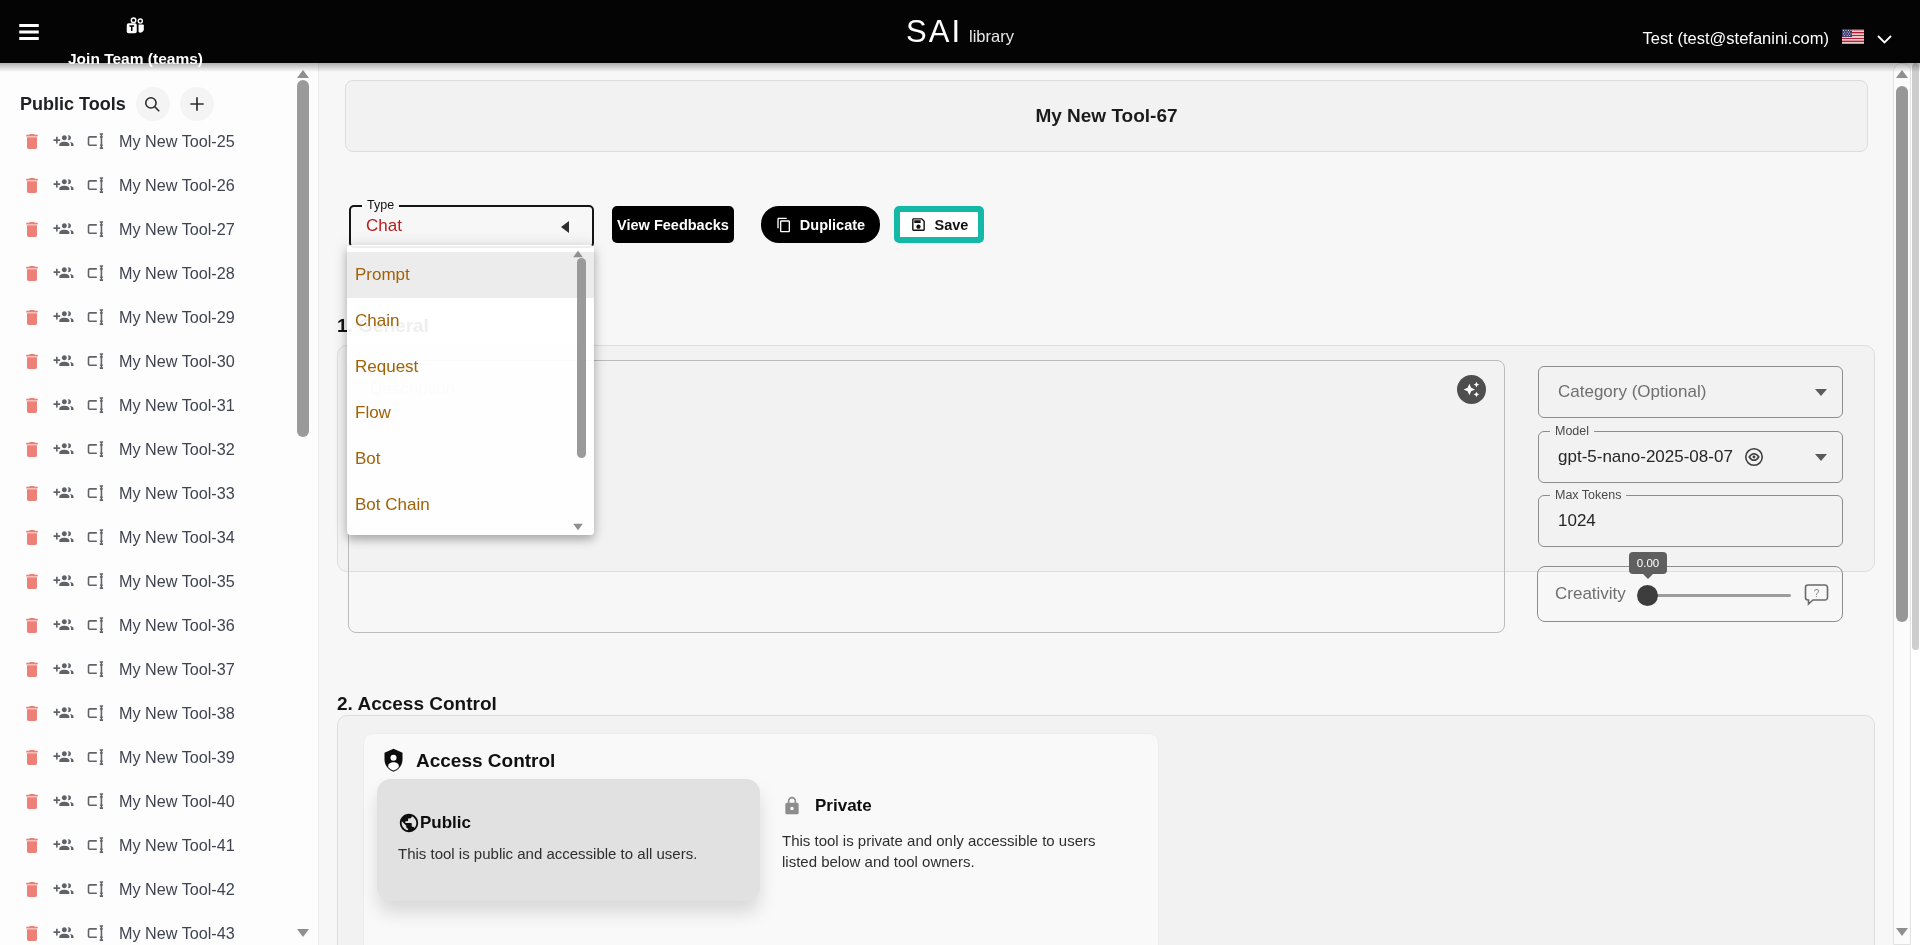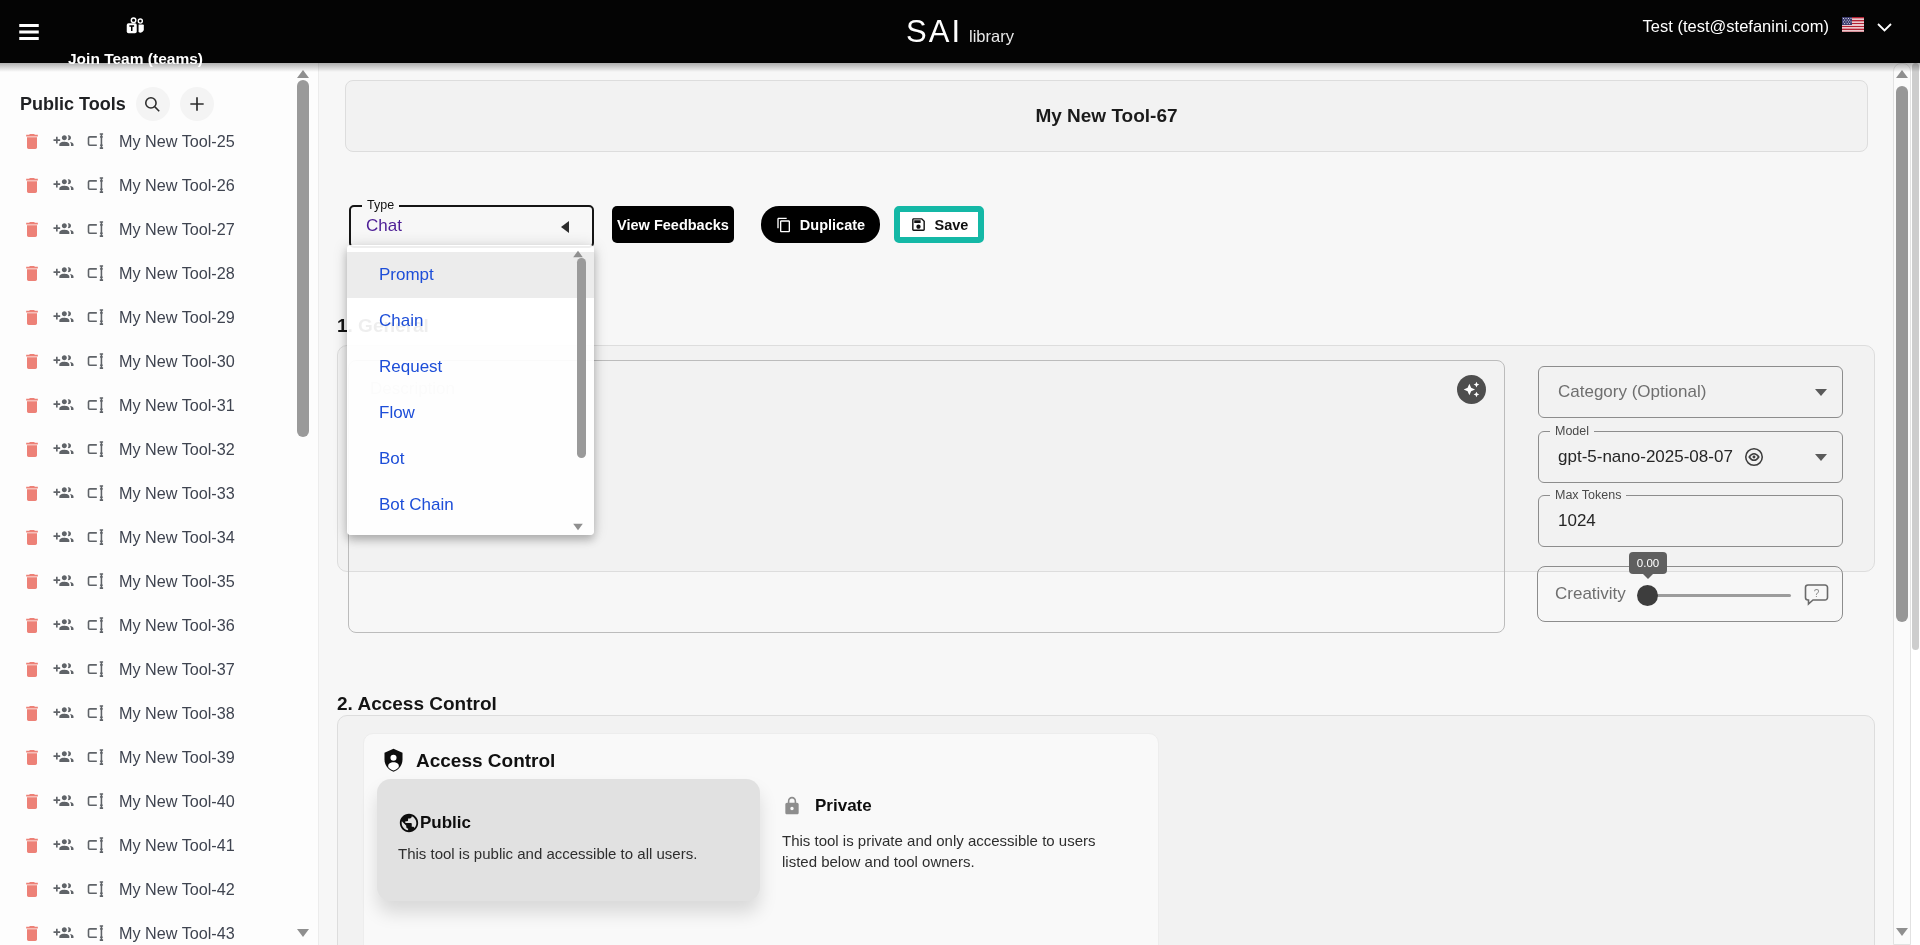--- a/index.html
+++ b/index.html
@@ -10,21 +10,21 @@
   
   #appbar { position:absolute; left:0; top:0; width:1920px; height:63px; background:#040404; z-index:40; }
   #appbar-shadow { position:absolute; left:0; top:63px; width:1920px; height:9px; z-index:35;
                    background:linear-gradient(to bottom, rgba(0,0,0,.30), rgba(0,0,0,0)); }
   .bar-item { position:absolute; display:flex; align-items:center; color:#fff; }
   #hamburger { left:16px; top:19px; width:26px; height:26px; cursor:pointer; }
   #join-team { left:68px; top:16px; height:32px; gap:9px; font-weight:bold; font-size:15.5px; cursor:pointer;flex-direction:column; }
   #logo { left:0; top:0; width:1920px; height:63px; justify-content:center; align-items:baseline; gap:7px; pointer-events:none; }
   #logo .sai { font-size:31px; font-weight:300; letter-spacing:2px; line-height:63px; }
   #logo .lib { font-size:16.5px; font-weight:300; color:#e8e8e8; }
-  #account { right:28px; top:4px; height:45px; gap:13px; cursor:pointer; }
+  #account { right:28px; top:16px; height:45px; gap:13px; cursor:pointer; }
   #account .email { font-size:16.5px; }
 
   
   #sidebar { position:absolute; left:0; top:63px; width:319px; height:882px; background:#fdfdfd;
              border-right:1px solid #ececec; }
   #sidebar-header { position:absolute; left:20px; top:24px; display:flex; align-items:center; gap:10px; }
   #sidebar-title { font-size:18px; font-weight:bold; color:#202124; }
   .icon-btn { width:34px; height:34px; border-radius:50%; display:flex; align-items:center; justify-content:center;
               background:#f4f4f4; cursor:pointer; }
   #tool-list { position:absolute; left:0; top:56px; width:296px; }
@@ -42,21 +42,21 @@
   #main { position:absolute; left:319px; top:63px; width:1574px; height:882px; background:#f7f7f7; }
   .card { position:absolute; border:1px solid #ddd; border-radius:8px; background:#f2f2f2; }
   #title-card { left:26px; top:17px; width:1523px; height:72px; display:flex; align-items:center; justify-content:center; }
   #page-title { font-size:19px; font-weight:bold; color:#1b1b1b; }
 
   
   #type-select { position:absolute; left:30px; top:142px; width:245px; height:43px; border:2px solid #151515;
                  border-radius:5px; cursor:pointer; }
   #type-select .notch { position:absolute; left:11px; top:-9px; padding:0 5px; background:#f7f7f7;
                         font-size:12.5px; color:#111; }
-  #type-select .val { position:absolute; left:15px; top:9px; font-size:17px; color:#4c1d95; }
+  #type-select .val { position:absolute; left:15px; top:9px; font-size:17px; color:#b91c1c; }
   #type-select .caret-left { position:absolute; right:23px; top:14px; width:0; height:0;
        border-top:6px solid transparent; border-bottom:6px solid transparent; border-right:8px solid #2c2c2c; }
   .btn { position:absolute; top:143px; height:37px; border-radius:5px; display:flex; align-items:center;
          justify-content:center; gap:8px; font-weight:bold; font-size:14.5px; cursor:pointer; }
   .btn-dark { background:#000; color:#fff; }
   #btn-feedbacks { left:293px; width:122px; }
   #btn-duplicate { left:442px; width:119px;border-radius:18px; }
   #btn-save { left:575px; width:90px; background:#fff; border:6px solid #14b8a6; color:#101010; }
 
   .section-head { position:absolute; font-size:19px; font-weight:bold; color:#141414; }
@@ -87,21 +87,21 @@
   #slider-tip { position:absolute; left:91px; top:-15px; width:38px; height:22px; background:#5f5f5f; color:#fff;
                 border-radius:4px; font-size:11.5px; display:flex; align-items:center; justify-content:center; }
   #slider-tip:after { content:""; position:absolute; left:50%; bottom:-5px; margin-left:-5px; width:0; height:0;
                 border-left:5px solid transparent; border-right:5px solid transparent; border-top:5px solid #5f5f5f; }
   #help-bubble { position:absolute; right:13px; top:16px; cursor:pointer; }
 
   
   #type-menu { position:absolute; left:347px; top:245px; width:247px; height:290px; z-index:60;
                background:rgba(255,255,255,.93); border-radius:4px; padding-top:7px;
                box-shadow:0 5px 9px rgba(0,0,0,.22), 0 1px 16px rgba(0,0,0,.14); }
-  .menu-option { height:46px; display:flex; align-items:center; padding-left:32px; font-size:17px; color:#1d4ed8; cursor:pointer; }
+  .menu-option { height:46px; display:flex; align-items:center; padding-left:8px; font-size:17px; color:#a16207; cursor:pointer; }
   .menu-option.selected { background:rgba(0,0,0,.075); }
   #menu-thumb { left:577px; top:258px; width:9px; height:200px; z-index:61; }
   #menu-arr-up { left:572px; top:250px; z-index:61; transform:scale(.8); }
   #menu-arr-down { left:572px; top:523px; z-index:61; transform:scale(.8); }
 
   
   #access-box { left:18px; top:652px; width:1538px; height:300px; border-radius:10px; }
   #access-card { position:absolute; left:25px; top:17px; width:796px; height:280px; background:#f9f9f9;
                  border:1px solid #ededed; border-radius:10px; }
   #access-card-head { position:absolute; left:16px; top:12px; display:flex; align-items:center; gap:9px; }

